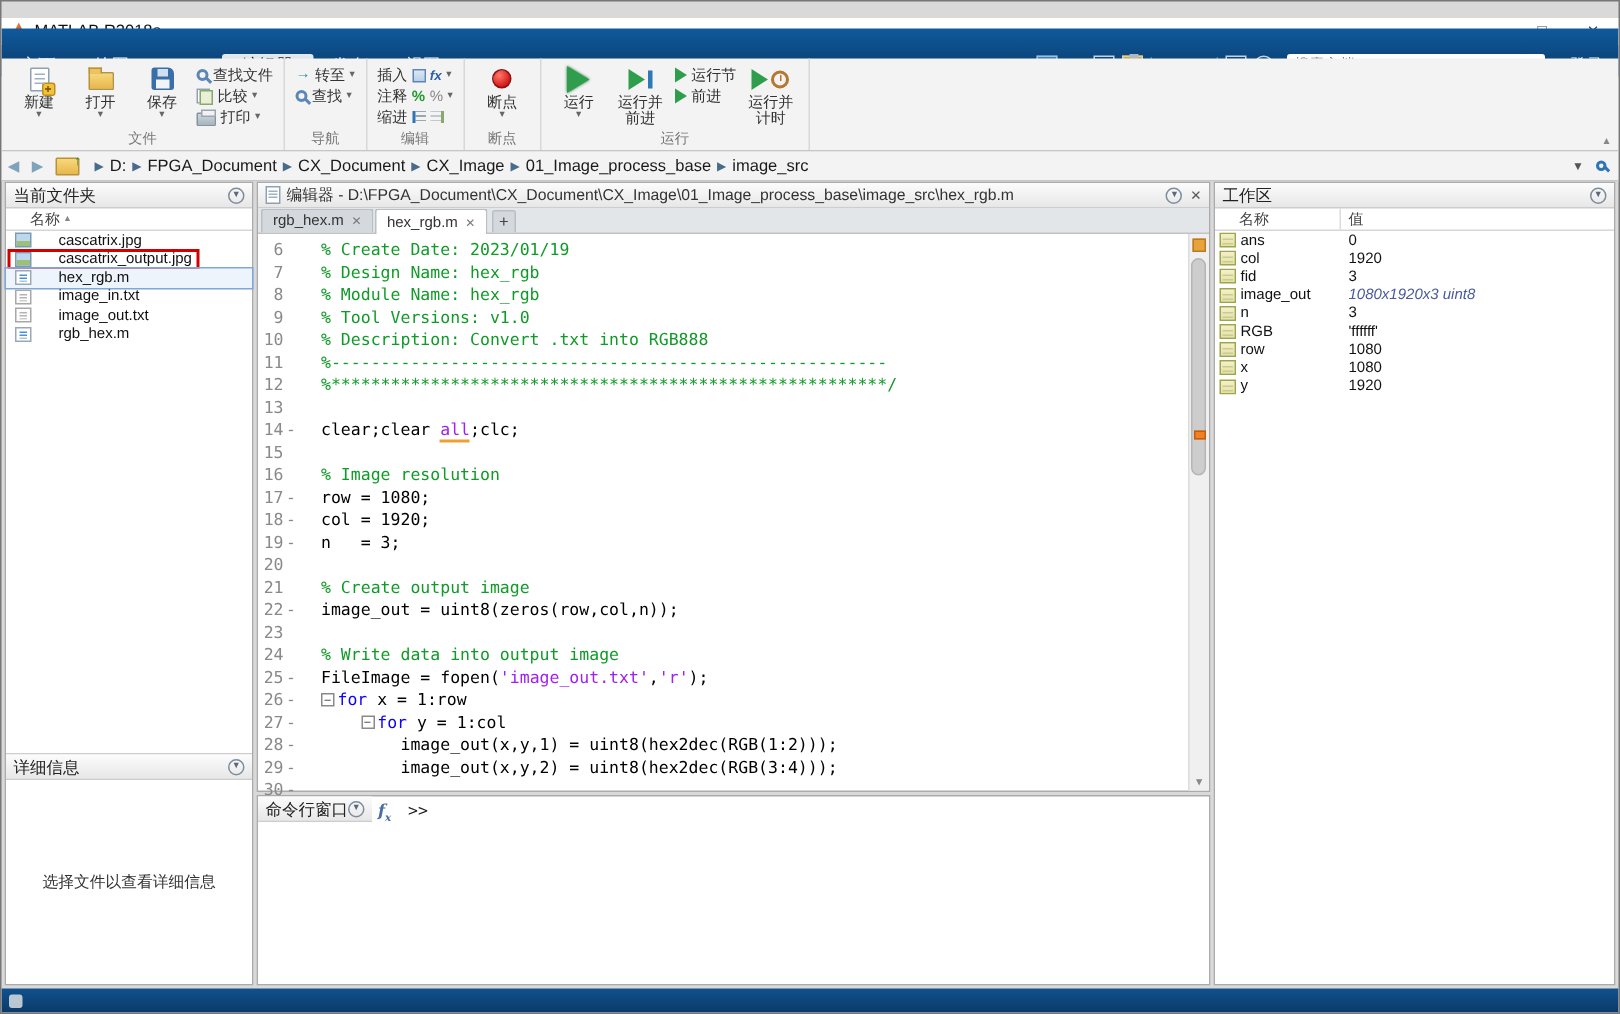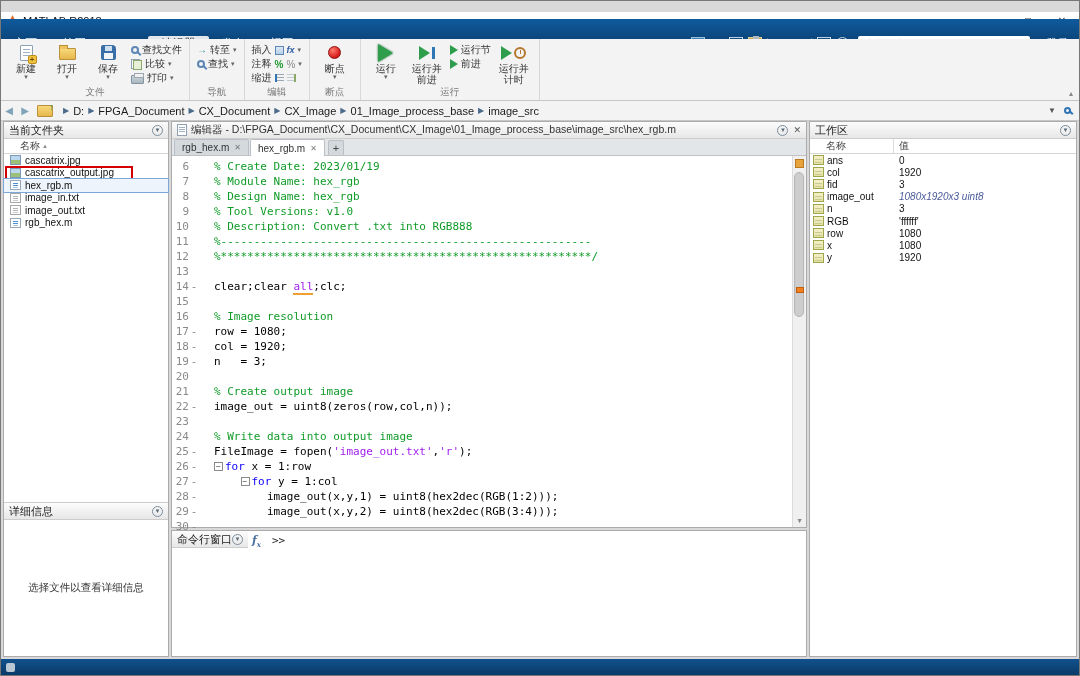--- a/index.html
+++ b/index.html
@@ -90,21 +90,21 @@
   
   .panel-header { height:17px; background:linear-gradient(#fcfcfc,#e7e7e7); border-bottom:1px solid #cdcdcd; display:flex; align-items:center; font-size:11px; color:#222; padding:0 5px; flex:none; }
   .menu-circ { width:11px; height:11px; border:1px solid #7d8d9c; border-radius:50%; display:flex; align-items:center; justify-content:center; font-size:6px; color:#5a6a7a; margin-left:auto; flex:none; }
   .hdr-close { font-size:9px; color:#555; margin-left:5px; flex:none; }
 
   
   .folder-panel { position:absolute; left:2px; top:120px; width:166px; bottom:18px; background:#fff; border:1px solid #ababab; display:flex; flex-direction:column; }
   .colhdr { height:15px; border-bottom:1px solid #d6d6d6; display:flex; align-items:center; font-size:10px; color:#444; padding-left:16px; gap:2px; flex:none; }
   .sort-arrow { font-size:6px; color:#888; }
   .file-list { position:relative; }
-  .file-row { height:12.5px; display:flex; align-items:center; gap:4px; font-size:10px; color:#111; padding-left:6px; position:relative; }
+  .file-row { height:12.5px; display:flex; align-items:center; gap:18px; font-size:10px; color:#111; padding-left:6px; position:relative; }
   .file-row.sel { outline:1px solid #7da7d9; background:#eef4fb; }
   .fic { width:11px; height:10px; flex:none; position:relative; }
   .fic-jpg { background:linear-gradient(180deg,#bcd8ee 0 55%,#9cc07a 55% 100%); border:1px solid #7a9ab5; }
   .fic-m { background:#fff; border:1px solid #98a8b8; }
   .fic-m::after { content:""; position:absolute; left:2px; top:2px; right:2px; height:1px; background:#4a90d9; box-shadow:0 2px 0 #4a90d9,0 4px 0 #b0c4d8; }
   .fic-txt { background:#fdfdfd; border:1px solid #a8a8a8; }
   .fic-txt::after { content:""; position:absolute; left:2px; top:2px; right:2px; height:1px; background:#b5b5b5; box-shadow:0 2px 0 #b5b5b5,0 4px 0 #cdcdcd; }
   .red-box { position:absolute; left:1px; top:-1px; width:128px; height:14px; border:2px solid #d40000; pointer-events:none; }
   .details-sec { position:absolute; left:0; right:0; top:380px; bottom:0; border-top:1px solid #cdcdcd; display:flex; flex-direction:column; }
   .details-body { flex:1; display:flex; align-items:center; justify-content:center; font-size:10.5px; color:#333; }
@@ -525,22 +525,22 @@
               <span class="ln-num">29</span>
               <span class="ln-dash">-</span>
             </div>
             <div class="ln-row">
               <span class="ln-num">30</span>
               <span class="ln-dash">-</span>
             </div>
           </div>
         <div class="code-col">
             <div class="code-line"><span class="tc">% Create Date: 2023/01/19</span></div>
+            <div class="code-line"><span class="tc">% Design Name: hex_rgb</span></div>
             <div class="code-line"><span class="tc">% Module Name: hex_rgb</span></div>
-            <div class="code-line"><span class="tc">% Design Name: hex_rgb</span></div>
             <div class="code-line"><span class="tc">% Tool Versions: v1.0</span></div>
             <div class="code-line"><span class="tc">% Description: Convert .txt into RGB888</span></div>
             <div class="code-line"><span class="tc">%--------------------------------------------------------</span></div>
             <div class="code-line"><span class="tc">%********************************************************/</span></div>
             <div class="code-line"></div>
             <div class="code-line"><span>clear;clear </span><span class="tw">all</span><span>;clc;</span></div>
             <div class="code-line"></div>
             <div class="code-line"><span class="tc">% Image resolution</span></div>
             <div class="code-line"><span>row = 1080;</span></div>
             <div class="code-line"><span>col = 1920;</span></div>

